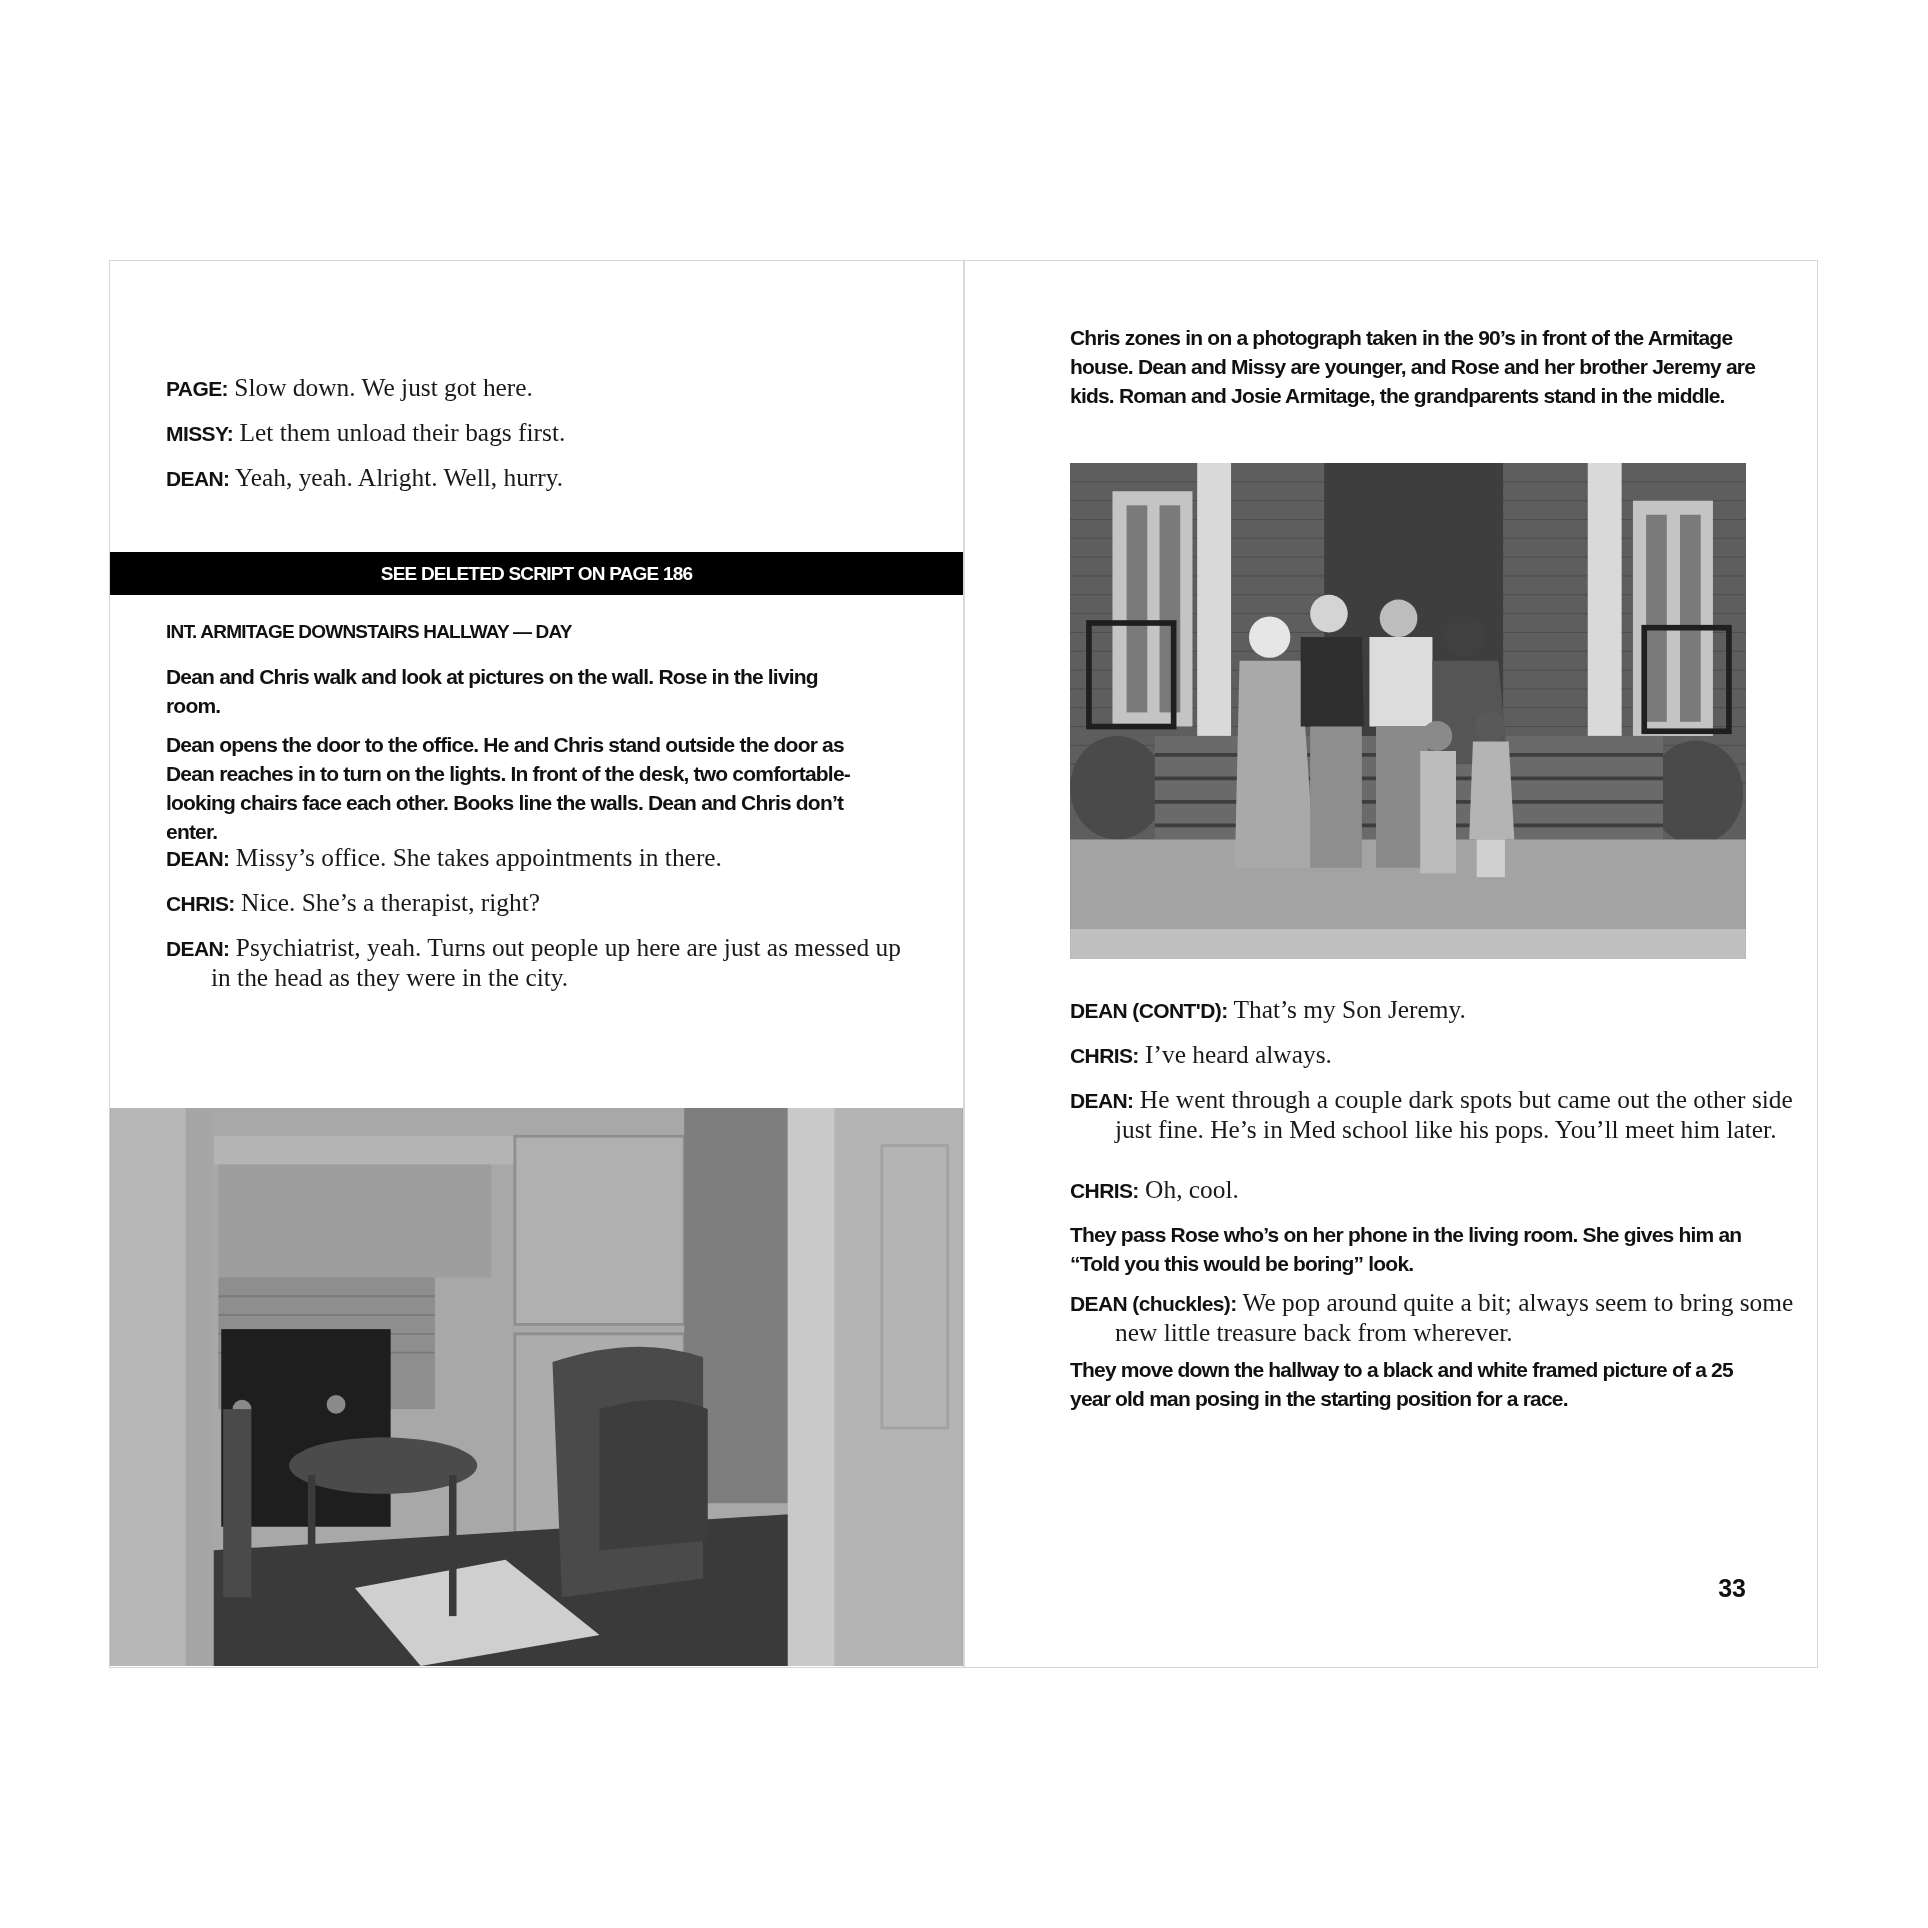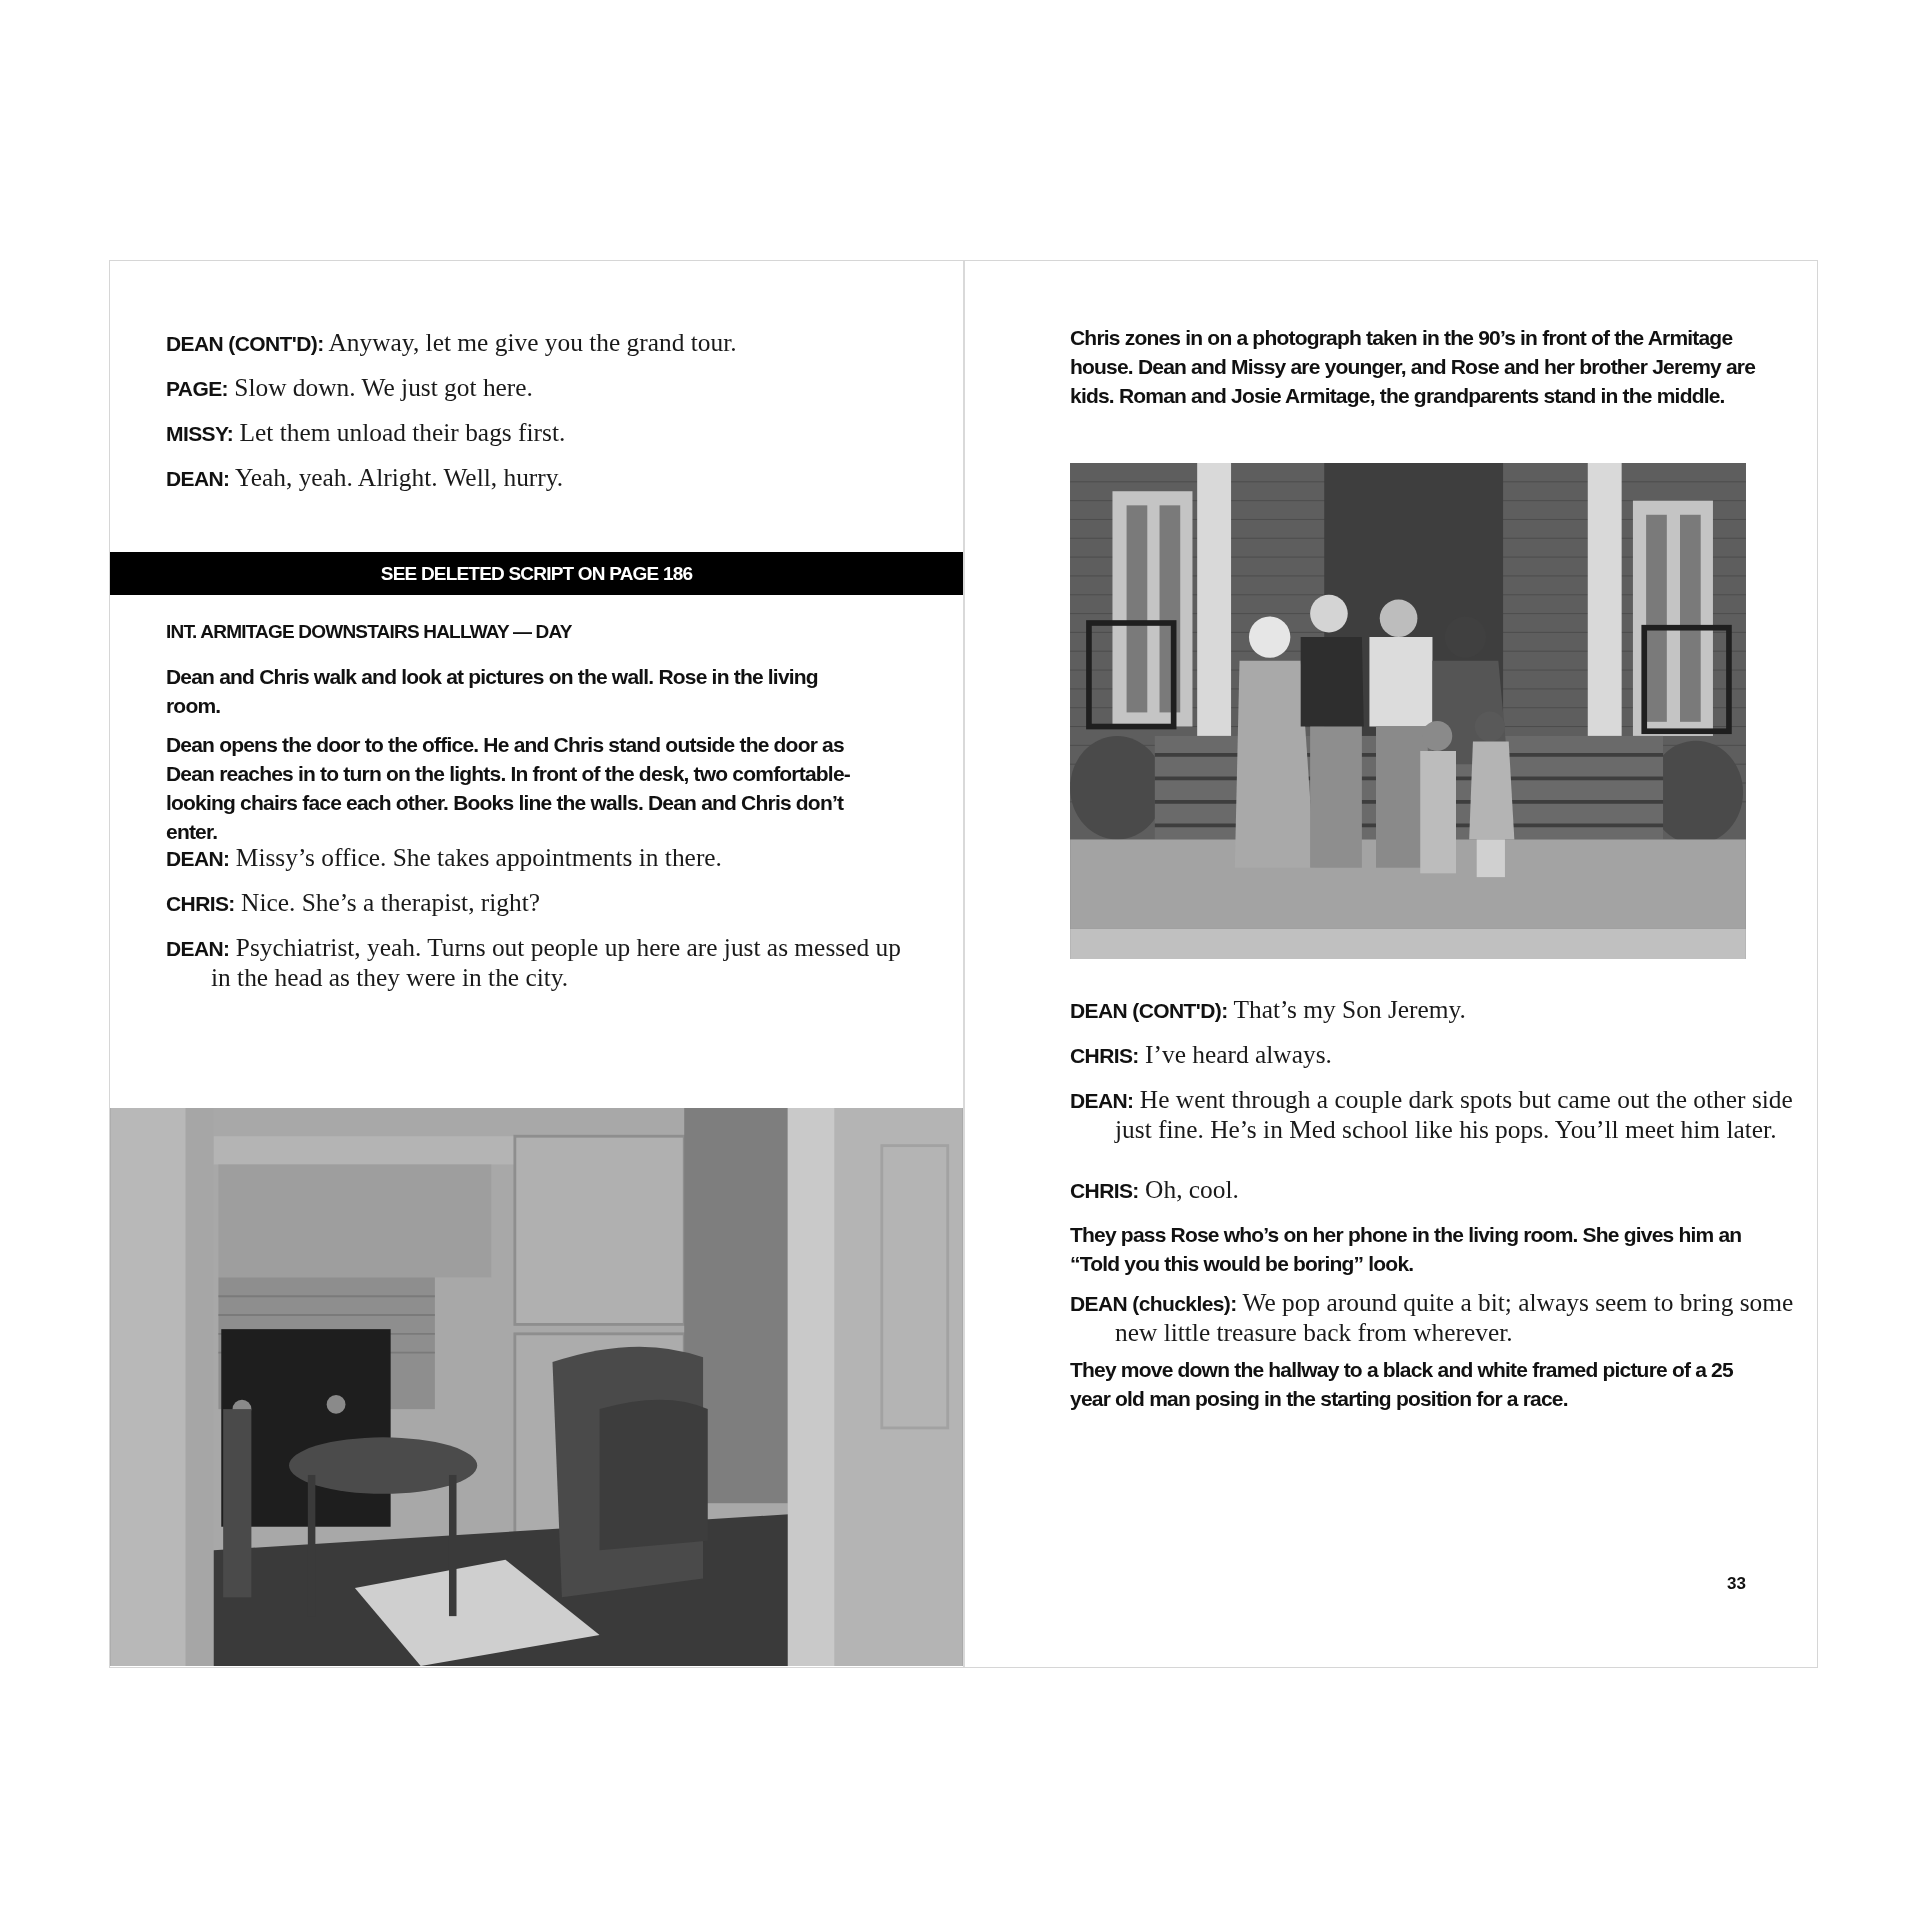--- a/index.html
+++ b/index.html
@@ -57,31 +57,30 @@
   
   .photo-family {
     position: absolute; left: 105px; top: 202px; width: 676px; height: 496px;
     background: #6e6e6e; overflow: hidden;
   }
   .photo-family svg, .photo-office svg { display: block; }
 
   .page-num {
     position: absolute; right: 71px; top: 1313px;
     font-family: "Liberation Sans", "DejaVu Sans", sans-serif;
-    font-weight: bold; font-size: 17px; color: #111; margin-left: 27px;
+    font-weight: bold; font-size: 25px; color: #111; margin-left: 27px;
   }
 </style>
 </head>
 <body>
 
 <div class="spread">
 
   <div class="page page-left">
 
-    <p class="block dlg" style="left:56px; top:67px; width:744px;"><span class="spk">DEAN (CONT'D):</span> <span>Anyway, let me give you the grand tour.</span></p>
 
     <p class="block dlg" style="left:56px; top:112px; width:744px;"><span class="spk">PAGE:</span> <span>Slow down. We just got here.</span></p>
 
     <p class="block dlg" style="left:56px; top:157px; width:744px;"><span class="spk">MISSY:</span> <span>Let them unload their bags first.</span></p>
 
     <p class="block dlg" style="left:56px; top:202px; width:744px;"><span class="spk">DEAN:</span> <span>Yeah, yeah. Alright. Well, hurry.</span></p>
 
     <div class="banner">SEE DELETED SCRIPT ON PAGE 186</div>
 
     <p class="block slug" style="left:56px; top:356px; width:744px;">INT. ARMITAGE DOWNSTAIRS HALLWAY — DAY</p>

